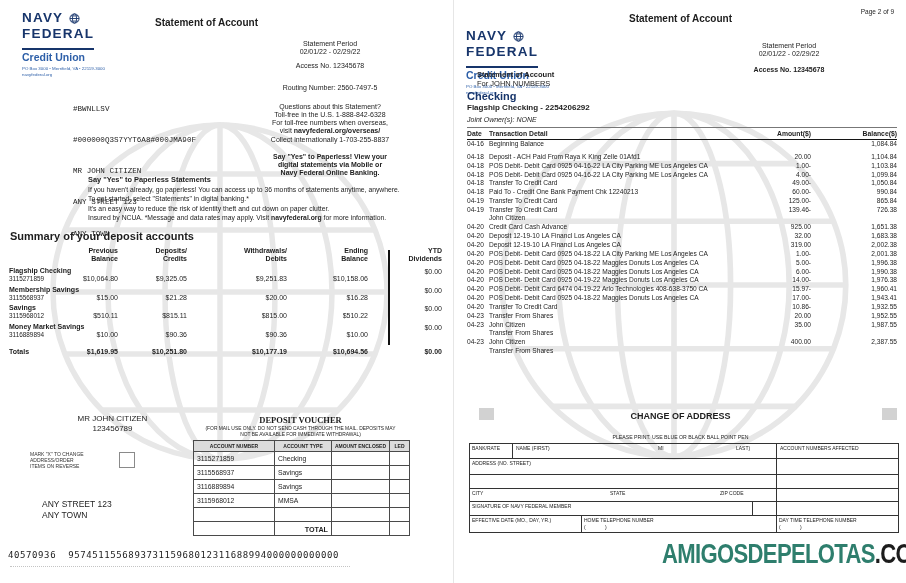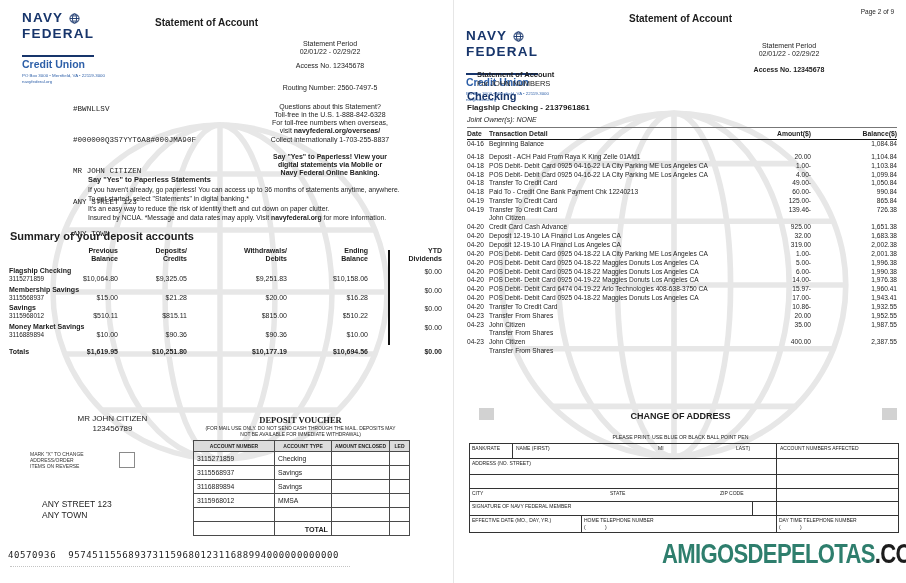--- a/index.html
+++ b/index.html
@@ -10,21 +10,21 @@
   #p2{left:453px;border-left:1px solid #e6e6e6;}
   .b{font-weight:bold;}
   .ar{text-align:right;}
   .ctr{text-align:center;}
   .globe{position:absolute;z-index:0;}
   .z{position:absolute;z-index:1;}
   
   .logo{position:absolute;z-index:1;}
   .l-row{display:flex;align-items:flex-end;gap:6px;}
   .l-txt{font-size:13.5px;font-weight:bold;letter-spacing:1.2px;color:#17356b;line-height:12px;}
-  .l-fed{display:inline-block;border-bottom:2px solid #17356b;padding-bottom:15px;}
+  .l-fed{display:inline-block;border-bottom:2px solid #17356b;padding-bottom:8px;}
   .l-cu{font-size:10.5px;font-weight:bold;color:#2d5fa8;line-height:13px;margin-top:1px;}
   .l-addr{font-size:4.4px;color:#2d5fa8;line-height:5.4px;margin-top:1.5px;white-space:nowrap;}
   
   .rcol{position:absolute;z-index:1;text-align:center;font-size:7px;line-height:8.2px;}
   .mail{position:absolute;z-index:1;font-family:"Liberation Mono","DejaVu Sans Mono",monospace;
     font-size:7.6px;line-height:10.4px;white-space:pre;}
   .paperless{position:absolute;z-index:1;font-size:6.8px;line-height:9.2px;}
   .paperless .hd{font-size:7.4px;font-weight:bold;margin-bottom:1px;}
   
   .sum-h{position:absolute;z-index:1;font-size:11px;font-weight:bold;}
@@ -361,21 +361,21 @@
       <div>02/01/22 - 02/29/22</div>
       <div class="b" style="margin-top:8px">Access No. 12345678</div>
     </div>
 
     <div class="z" style="left:23px;top:70px;font-size:7.5px;line-height:9px">
       <div class="b">Statement of Account</div>
       <div>For JOHN NUMBERS</div>
     </div>
 
     <div class="sec" style="left:13px;top:90px">Checking</div>
-    <div class="acct" style="left:13px;top:103px">Flagship Checking - 2137961861</div>
+    <div class="acct" style="left:13px;top:103px">Flagship Checking - 2254206292</div>
     <div class="joint" style="left:13px;top:116px">Joint Owner(s): NONE</div>
 
     <div class="txn" style="left:13px;top:127px">
       <div class="txn-hrow">
         <div class="b">Date</div>
         <div class="b">Transaction Detail</div>
         <div class="b ar">Amount($)</div>
         <div class="b ar">Balance($)</div>
       </div>
       <div id="txn-mount">

